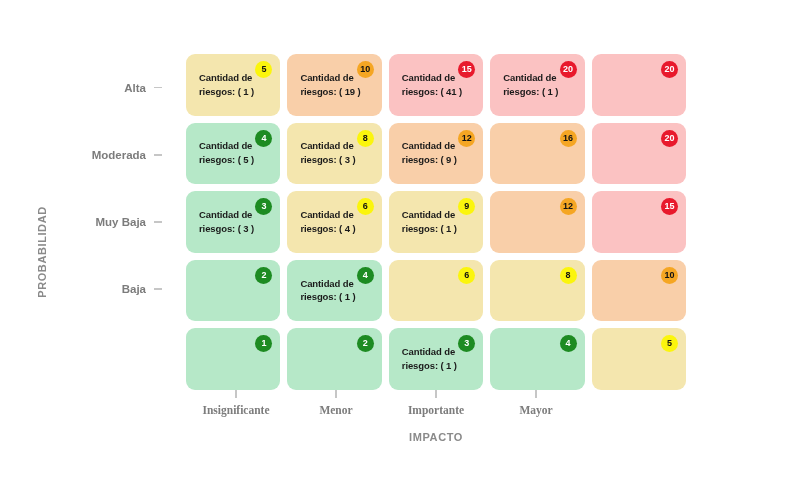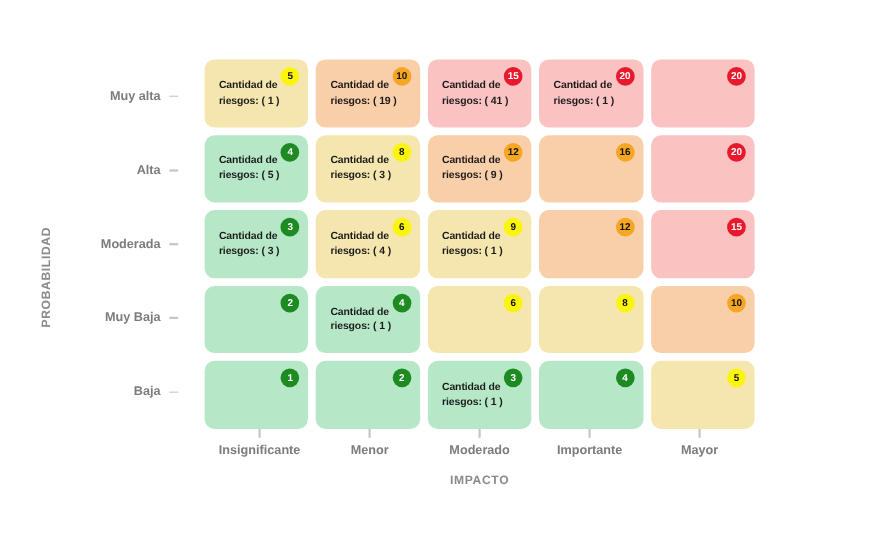--- a/index.html
+++ b/index.html
@@ -116,20 +116,21 @@
 
   
   #x-ticks {
     position: absolute;
     left: 186px;
     top: 390px;
     width: 500px;
     height: 34px;
     display: grid;
     grid-template-columns: repeat(5, 1fr);
+    font-family: Liberation Serif, serif;
   }
   .x-tick {
     display: flex;
     flex-direction: column;
     align-items: center;
   }
   .x-tick-mark {
     width: 1.5px;
     height: 8px;
     background: #c6c6c6;
@@ -156,24 +157,20 @@
 </style>
 </head>
 <body>
 
 <div id="chart-root">
 
   <div id="y-axis-title">PROBABILIDAD</div>
 
   <div id="y-ticks">
       <div class="y-tick-row">
-        <span class="y-tick-label">Muy alta</span>
-        <span class="y-tick-mark"></span>
-      </div>
-      <div class="y-tick-row">
         <span class="y-tick-label">Alta</span>
         <span class="y-tick-mark"></span>
       </div>
       <div class="y-tick-row">
         <span class="y-tick-label">Moderada</span>
         <span class="y-tick-mark"></span>
       </div>
       <div class="y-tick-row">
         <span class="y-tick-label">Muy Baja</span>
         <span class="y-tick-mark"></span>
@@ -314,24 +311,20 @@
       <div class="x-tick">
         <div class="x-tick-mark"></div>
         <div class="x-tick-label">Insignificante</div>
       </div>
       <div class="x-tick">
         <div class="x-tick-mark"></div>
         <div class="x-tick-label">Menor</div>
       </div>
       <div class="x-tick">
         <div class="x-tick-mark"></div>
-        <div class="x-tick-label">Moderado</div>
-      </div>
-      <div class="x-tick">
-        <div class="x-tick-mark"></div>
         <div class="x-tick-label">Importante</div>
       </div>
       <div class="x-tick">
         <div class="x-tick-mark"></div>
         <div class="x-tick-label">Mayor</div>
       </div>
     </div>
 
   <div id="x-axis-title">IMPACTO</div>
 

